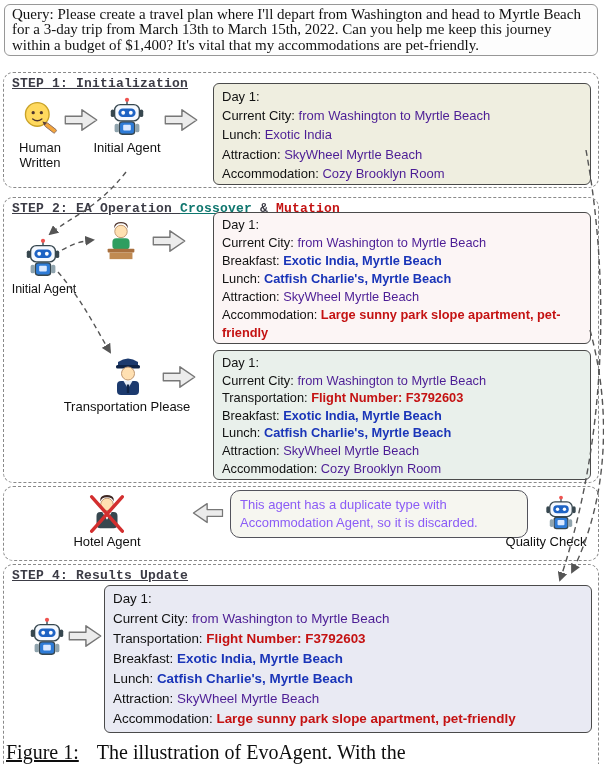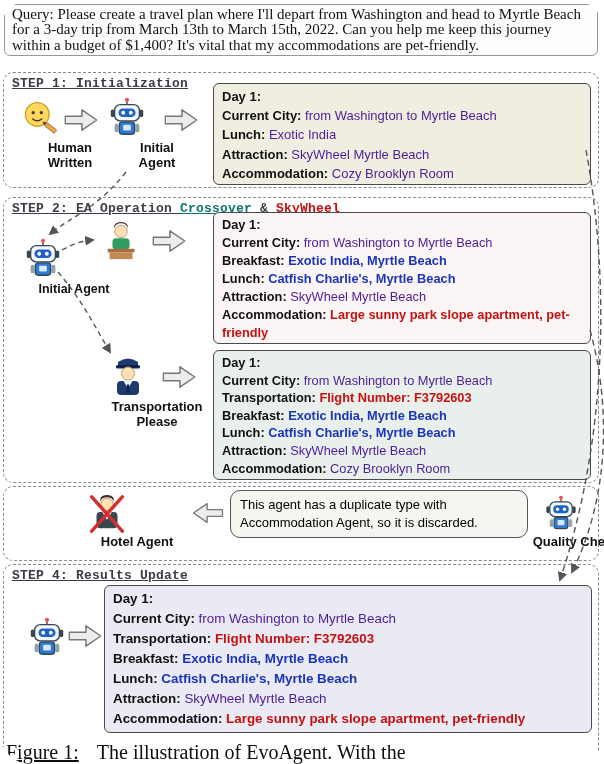--- a/index.html
+++ b/index.html
@@ -1,17 +1,17 @@
 <!DOCTYPE html>
 <html><head>
 <meta charset="utf-8">
 <style>
   html,body{margin:0;padding:0;background:#fff;}
   .page{position:relative;width:604px;height:764px;background:#fff;overflow:hidden;
-        font-family:"Liberation Sans",sans-serif;color:#111;border-radius:31px;}
+        font-family:"Liberation Sans",sans-serif;color:#111;}
 
   
   .query{position:absolute;left:4px;top:4px;width:594px;box-sizing:border-box;
          border:1.5px solid #979797;border-radius:6px;background:#fdfdfd;
          padding:2px 7px;font:15px/15.4px "Liberation Serif",serif;color:#111;}
   .q-label{font-weight:normal;}
 
   
   .step{position:absolute;left:3px;width:596px;border:1.6px dashed #8a8a8a;
         border-radius:10px;box-sizing:border-box;background:#fff;}
@@ -22,45 +22,45 @@
 
   .step-title{position:absolute;font:bold 13px "Liberation Mono",monospace;
               color:#3c3c46;letter-spacing:.2px;white-space:nowrap;}
   .step-title span{text-decoration:underline;}
   .tp-blue{color:#0f766e;}
   .tp-red{color:#c41212;}
 
   
   .icon{position:absolute;}
   .icon svg{width:100%;height:100%;display:block;}
-  .icon-label{position:absolute;text-align:center;font-weight:bold;font-size:13px;
-              line-height:1.12;color:#111;margin-left:30px;}
+  .icon-label{position:absolute;text-align:center;font-weight:normal;font-size:13px;
+              line-height:1.12;color:#111;}
   .nowrap{white-space:nowrap;}
 
   
   .plan-box{position:absolute;border:1.5px solid #4a4a4a;border-radius:6px;
             padding:3px 8px;box-sizing:border-box;color:#111;}
   .box-initial{background:#efeee0;font-size:13px;line-height:19.2px;}
   .box-acc{background:#fcf5f5;font-size:12.8px;line-height:18px;}
   .box-trans{background:#e9f0eb;font-size:12.8px;line-height:17.6px;}
   .box-results{background:#e9eaf3;font-size:13.4px;line-height:20px;}
-  .plan-line .lbl{font-weight:bold;}
+  .plan-line .lbl{font-weight:normal;}
   .plan-line .val.plain{font-weight:normal;color:#4c1d95;}
   .plan-line .val.blue{font-weight:bold;color:#1a35b8;}
   .plan-line .val.red{font-weight:bold;color:#c41212;}
 
   
   .h-arrow{position:absolute;}
   .h-arrow svg{width:100%;height:100%;display:block;}
   .flip{transform:scaleX(-1);}
 
   
   .bubble{position:absolute;border:1.5px solid #53535c;border-radius:10px;
           background:#f6f6f0;padding:5px 9px;box-sizing:border-box;
-          font:13px/18px "Liberation Sans",sans-serif;color:#000000;}
+          font:13px/18px "Liberation Sans",sans-serif;color:#8b5cf6;}
 
   
   .overlay{position:absolute;left:0;top:0;width:604px;height:764px;
            pointer-events:none;}
 
   
   .caption{position:absolute;left:6px;top:741px;white-space:nowrap;
            font:20px "Liberation Serif",serif;color:#0e0e0e;}
   .caption .fig-label{margin-right:18px;text-decoration:underline;}
 </style>
@@ -132,21 +132,21 @@
     <div class="plan-box box-initial" style="left:209px;top:10px;width:378px;height:102px;">
         <div class="plan-line"><span class="lbl">Day 1:</span></div>
         <div class="plan-line"><span class="lbl">Current City:</span><span class="val plain"> from Washington to Myrtle Beach</span></div>
         <div class="plan-line"><span class="lbl">Lunch:</span><span class="val plain"> Exotic India</span></div>
         <div class="plan-line"><span class="lbl">Attraction:</span><span class="val plain"> SkyWheel Myrtle Beach</span></div>
         <div class="plan-line"><span class="lbl">Accommodation:</span><span class="val plain"> Cozy Brooklyn Room</span></div>
       </div>
   </section>
 
   <section class="step s2">
-    <div class="step-title" style="left:8px;top:3px;"><span>STEP 2: EA Operation </span><span class="tp-blue">Crossover</span><span> &amp; </span><span class="tp-red">SkyWheel</span></div>
+    <div class="step-title" style="left:8px;top:3px;"><span>STEP 2: EA Operation </span><span class="tp-blue">Crossover</span><span> &amp; </span><span class="tp-red">Mutation</span></div>
 
     <div class="icon" style="left:18px;top:40px;width:42px;height:42px;">
         <svg viewBox="0 0 44 44">
           <use href="#sym-robot"></use>
         </svg>
       </div>
     <div class="icon-label nowrap" style="left:-4px;top:84px;width:88px;font-size:12.5px;">Initial Agent</div>
 
     <div class="icon" style="left:96px;top:22px;width:42px;height:42px;">
       <svg viewBox="0 0 44 44">

